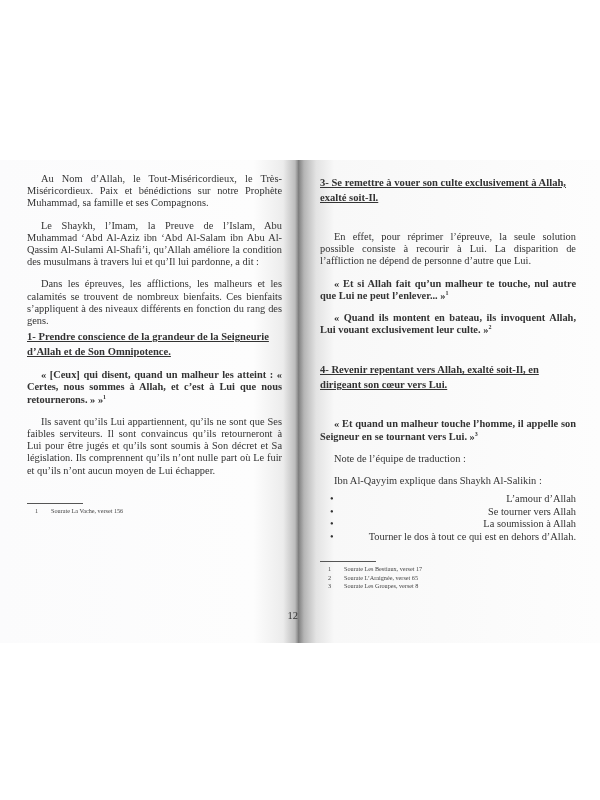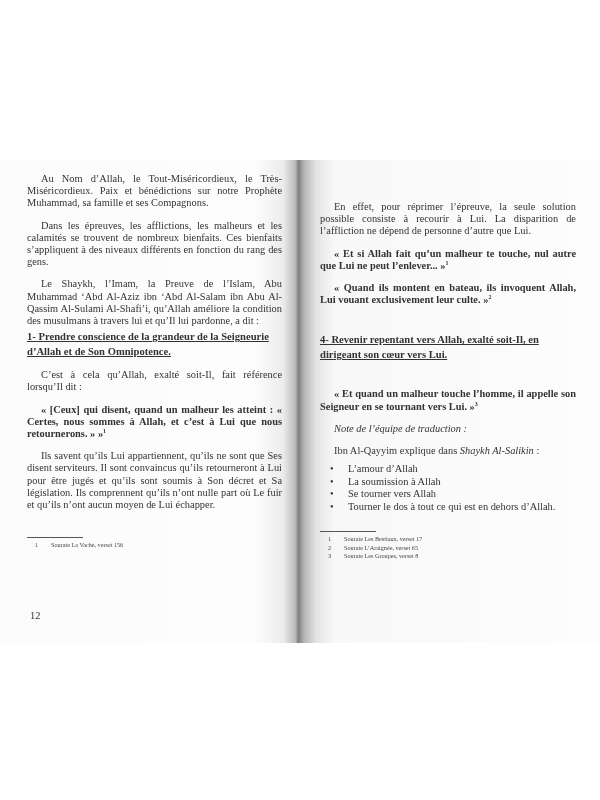--- a/index.html
+++ b/index.html
@@ -7,62 +7,62 @@
   .book { position:absolute; left:0; top:160px; width:600px; height:483px; background:#84cc16; }
   .page { position:absolute; top:0; height:483px; box-sizing:border-box; font-family:"Liberation Serif", serif; font-size:10.4px; line-height:12.2px; color:#333; }
   .left { left:0; width:298px; padding:13px 16px 0 27px; background:linear-gradient(to right,#fbfbfc 0%,#fdfdfd 85%,#ececec 95%,#bdbdbd 99%,#8a8a8a 100%); }
   .right { left:298px; width:302px; padding:15px 24px 0 22px; background:linear-gradient(to right,#7a7a7a 0%,#b5b5b5 2%,#e3e3e3 6%,#f8f8f8 12%,#fdfdfd 100%); }
   p { margin:0; text-align:justify; }
   .indent { text-indent:14px; }
   .gap { margin-top:10px; }
   .gap2 { margin-top:26px; }
   .head { font-weight:bold; text-decoration:underline; font-size:10.6px; line-height:15px; text-align:left; }
   .quote { font-weight:bold; }
-  .italic { font-style:italic; }
+  .italic { }
   sup { font-size:6px; line-height:0; }
   ul { margin:6px 0 0 0; padding:0 0 0 10px; list-style:none; }
-  ul li { position:relative; padding-left:18px; line-height:12.5px; }
+  ul li { position:relative; padding-left:18px; line-height:12.5px;text-align:right; }
   ul li::before { content:"\2022"; position:absolute; left:0; }
   .fn-rule { width:56px; border-top:1px solid #555; margin-top:26px; }
   .fn { font-size:6.2px; line-height:8.5px; color:#444; margin-top:3px; padding-left:8px; }
   .fn span.num { display:inline-block; width:16px; }
-  .pnum { position:absolute; bottom:21px; left:0; width:100%; text-align:left; font-size:10.5px; color:#333; }
+  .pnum { position:absolute; bottom:21px; left:0; width:100%; text-align:right; font-size:10.5px; color:#333; }
   .left .pnum { padding-left:30px; box-sizing:border-box; }
   .right .pnum { padding-left:10px; box-sizing:border-box; }
 </style>
 </head>
 <body>
 
 <div class="book">
 
   <div class="page left">
     <p class="indent">Au Nom d’Allah, le Tout-Miséricordieux, le Très-Miséricordieux. Paix et bénédictions sur notre Prophète Muhammad, sa famille et ses Compagnons.</p>
+    <p class="indent gap">Le Shaykh, l’Imam, la Preuve de l’Islam, Abu Muhammad ‘Abd Al-Aziz ibn ‘Abd Al-Salam ibn Abu Al-Qassim Al-Sulami Al-Shafi’i, qu’Allah améliore la condition des musulmans à travers lui et qu’Il lui pardonne, a dit :</p>
     <p class="indent gap">Dans les épreuves, les afflictions, les malheurs et les calamités se trouvent de nombreux bienfaits. Ces bienfaits s’appliquent à des niveaux différents en fonction du rang des gens.</p>
-    <p class="indent gap">Le Shaykh, l’Imam, la Preuve de l’Islam, Abu Muhammad ‘Abd Al-Aziz ibn ‘Abd Al-Salam ibn Abu Al-Qassim Al-Sulami Al-Shafi’i, qu’Allah améliore la condition des musulmans à travers lui et qu’Il lui pardonne, a dit :</p>
     <p class="head" style="margin-top:2px;">1- Prendre conscience de la grandeur de la Seigneurie d’Allah et de Son Omnipotence.</p>
-    <p class="indent gap">C’est à cela qu’Allah, exalté soit-Il, fait référence lorsqu’Il dit :</p>
     <p class="indent quote gap"><span>« [Ceux] qui disent, quand un malheur les atteint : « Certes, nous sommes à Allah, et c’est à Lui que nous retournerons. » »</span><sup>1</sup></p>
-    <p class="indent gap">Ils savent qu’ils Lui appartiennent, qu’ils ne sont que Ses disent serviteurs. Il sont convaincus qu’ils retourneront à Lui pour être jugés et qu’ils sont soumis à Son décret et Sa législation. Ils comprennent qu’ils n’ont nulle part où Le fuir et qu’ils n’ont aucun moyen de Lui échapper.</p>
+    <p class="indent gap">Ils savent qu’ils Lui appartiennent, qu’ils ne sont que Ses faibles serviteurs. Il sont convaincus qu’ils retourneront à Lui pour être jugés et qu’ils sont soumis à Son décret et Sa législation. Ils comprennent qu’ils n’ont nulle part où Le fuir et qu’ils n’ont aucun moyen de Lui échapper.</p>
     <div class="fn-rule"></div>
     <div class="fn"><span class="num">1</span><span>Sourate La Vache, verset 156</span></div>
     <div class="pnum">12</div>
   </div>
 
   <div class="page right">
+    <p class="head">3- Se remettre à vouer son culte exclusivement à Allah, exalté soit-Il.</p>
     <p class="indent gap2">En effet, pour réprimer l’épreuve, la seule solution possible consiste à recourir à Lui. La disparition de l’affliction ne dépend de personne d’autre que Lui.</p>
     <p class="indent quote gap"><span>« Et si Allah fait qu’un malheur te touche, nul autre que Lui ne peut l’enlever... »</span><sup>1</sup></p>
     <p class="indent quote gap"><span>« Quand ils montent en bateau, ils invoquent Allah, Lui vouant exclusivement leur culte. »</span><sup>2</sup></p>
     <p class="head gap2">4- Revenir repentant vers Allah, exalté soit-Il, en dirigeant son cœur vers Lui.</p>
     <p class="indent quote gap2"><span>« Et quand un malheur touche l’homme, il appelle son Seigneur en se tournant vers Lui. »</span><sup>3</sup></p>
     <p class="indent italic gap">Note de l’équipe de traduction :</p>
     <p class="indent gap"><span>Ibn Al-Qayyim explique dans </span><span class="italic">Shaykh Al-Salikin</span><span> :</span></p>
     <ul>
       <li>L’amour d’Allah</li>
+      <li>Se tourner vers Allah</li>
       <li>La soumission à Allah</li>
-      <li>Se tourner vers Allah</li>
       <li>Tourner le dos à tout ce qui est en dehors d’Allah.</li>
     </ul>
     <div class="fn-rule" style="margin-top:18px;"></div>
     <div class="fn"><span class="num">1</span><span>Sourate Les Bestiaux, verset 17</span></div>
     <div class="fn" style="margin-top:0"><span class="num">2</span><span>Sourate L’Araignée, verset 65</span></div>
     <div class="fn" style="margin-top:0"><span class="num">3</span><span>Sourate Les Groupes, verset 8</span></div>
   </div>
 
 </div>
 

